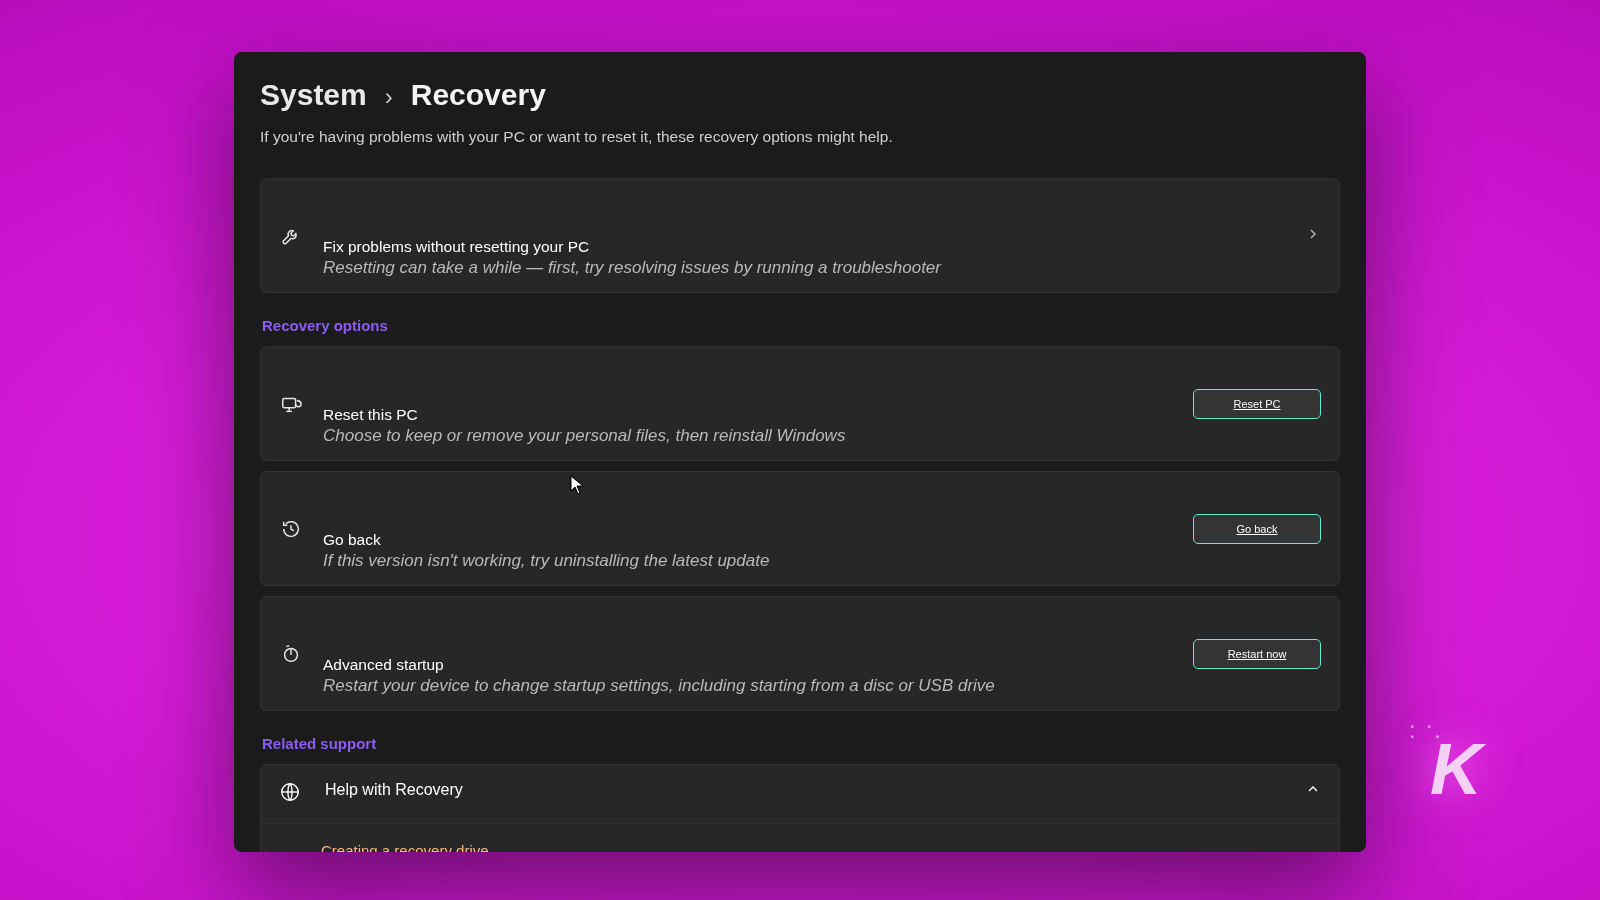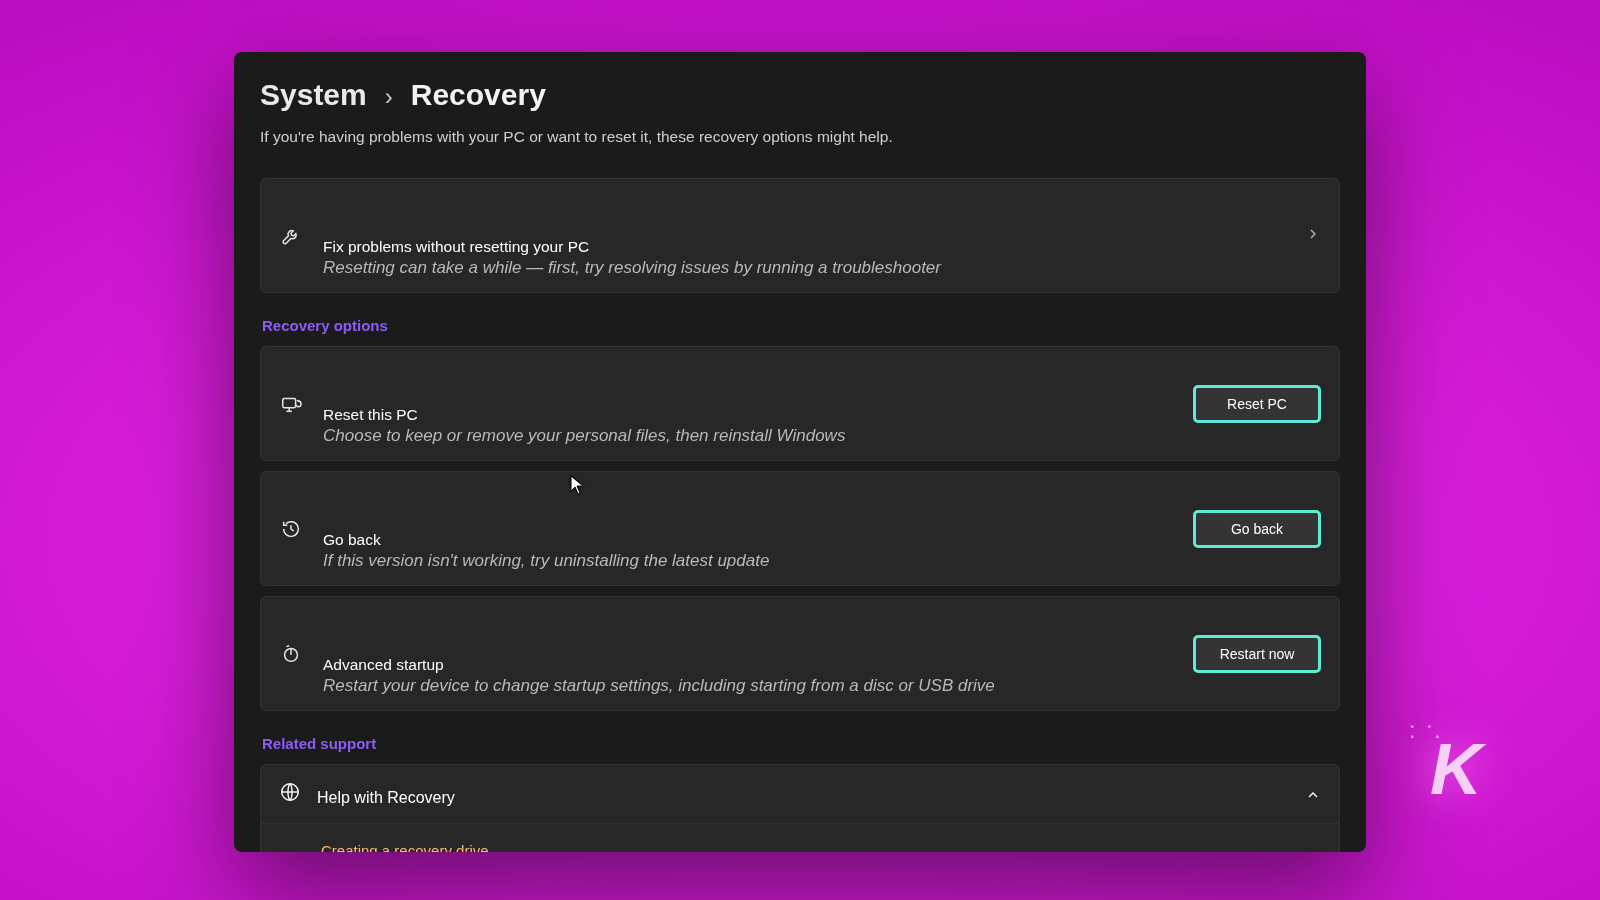--- a/index.html
+++ b/index.html
@@ -61,45 +61,46 @@
     gap: 20px;
     margin-bottom: 10px;
   }
   .card .ic { width: 24px; height: 24px; display:flex;align-items:center;justify-content:center; color:#e5e5e5; flex:0 0 24px;}
   .card .texts { flex: 1 1 auto; margin-top: 45px; }
   .card .title { font-size: 15.5px; color: #fff; margin-bottom: 2px;}
   .card .desc  { font-size: 17px; color: #b9b9b9; font-style: italic; }
   .card .chev  { color:#bdbdbd; }
   .btn {
     background: #343434;
-    border: 3px solid #5eead4;
+    border: 1px solid #5eead4;
     color: #fff;
-    font-size: 14px;
+    font-size: 11px;
     padding: 8px 20px;
     border-radius: 5px;
     min-width: 128px;
     text-align: center;
     cursor: pointer;
+    text-decoration: underline;
   }
 
   .section-label {
     font-size: 15px;
     font-weight: 600;
     color: #8b5cf6;
     margin: 24px 0 12px 2px;
   }
 
   .help-card {
     background: #272727;
     border: 1px solid #323232;
     border-radius: 6px;
     margin-bottom: 10px;
   }
   .help-header {
-    display:flex; align-items:flex-end; gap:16px;
+    display:flex; align-items:flex-start; gap:24px;
     padding:16px 18px;
   }
   .help-body {
     padding: 18px 18px 22px 60px;
     border-top: 1px solid #323232;
     font-size: 15px;
     color: #fdba74;
   }
 
   .get-help-row {

